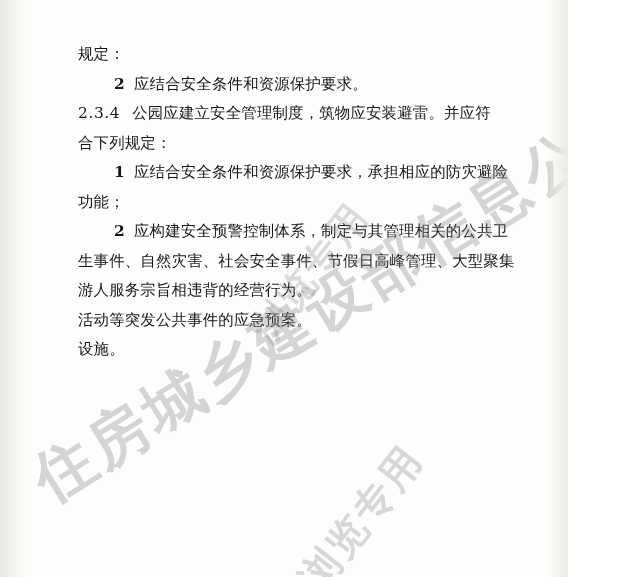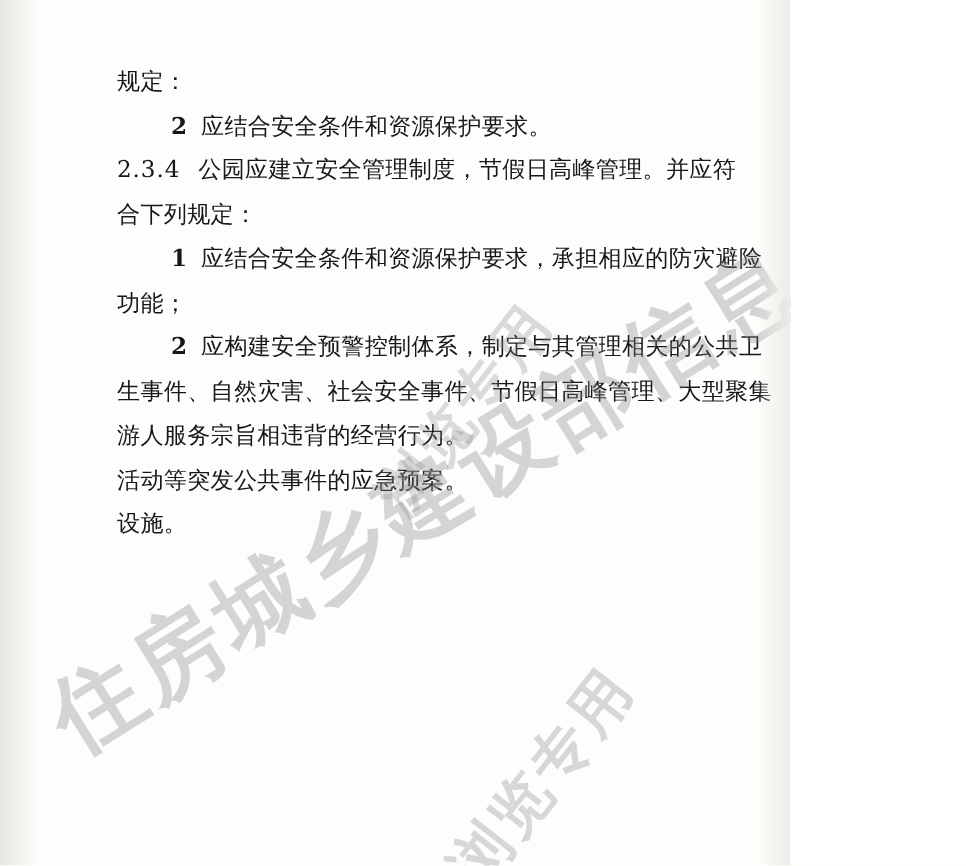--- a/index.html
+++ b/index.html
@@ -8,21 +8,21 @@
   }
   body {
     width: 644px;
     height: 577px;
     background: #ffffff;
     font-family: "DejaVu Serif", "Liberation Serif", serif;
     overflow: hidden;
   }
   .page {
     position: relative;
-    width: 527px;
+    width: 568px;
     height: 577px;
     background: #fdfdfb;
     overflow: hidden;
   }
   
   .page::before {
     content: "";
     position: absolute;
     left: 0; top: 0; bottom: 0;
     width: 26px;
@@ -124,21 +124,21 @@
     <p class="line para">
       <span>规定：</span>
     </p>
 
 
     <p class="line para numbered">
       <span class="num">2</span><span>应结合安全条件和资源保护要求。</span>
     </p>
 
     <p class="line para">
-      <span class="clause-num">2.3.4</span><span class="clause-gap"></span><span>公园应建立安全管理制度，节假日高峰管理。并应符</span>
+      <span class="clause-num">2.3.4</span><span class="clause-gap"></span><span>公园应建立安全管理制度，筑物应安装避雷。并应符</span>
     </p>
 
     <p class="line para">
       <span>合下列规定：</span>
     </p>
 
     <p class="line para numbered">
       <span class="num">1</span><span>应结合安全条件和资源保护要求，承担相应的防灾避险</span>
     </p>
 

